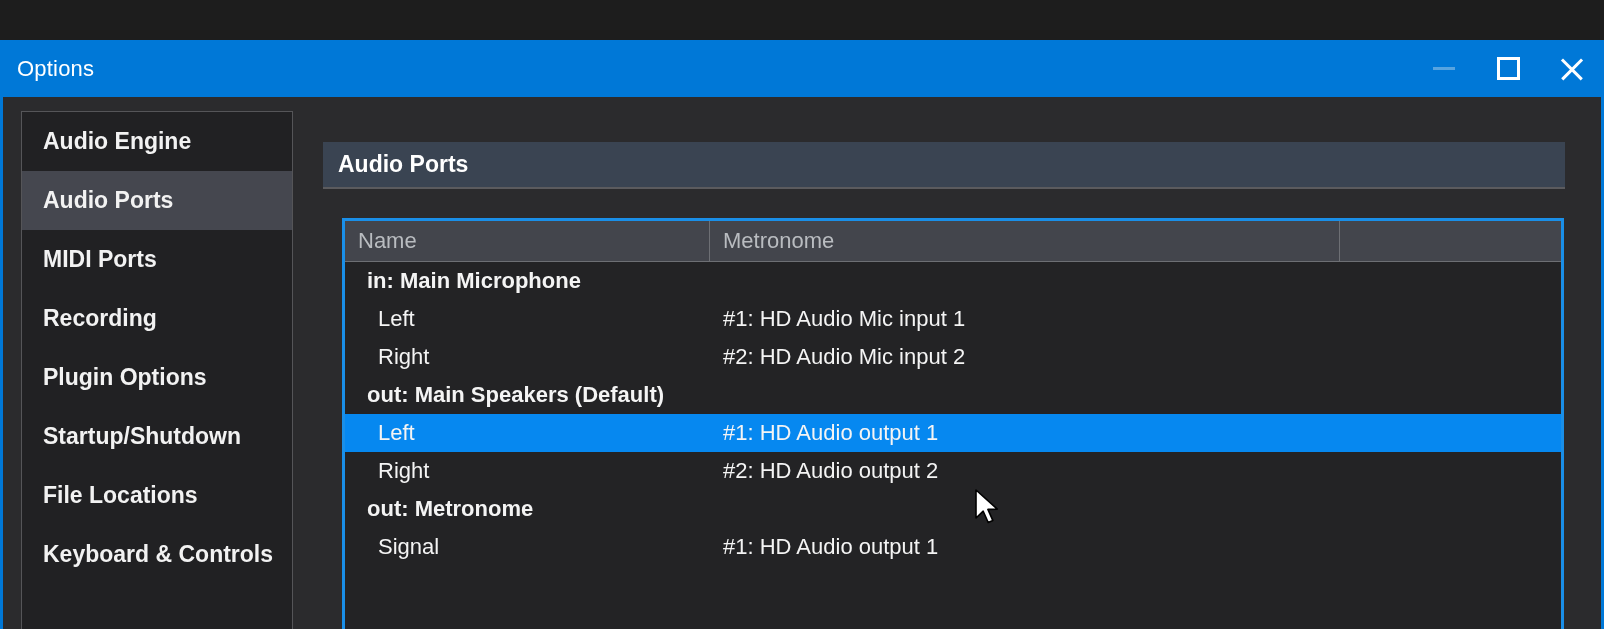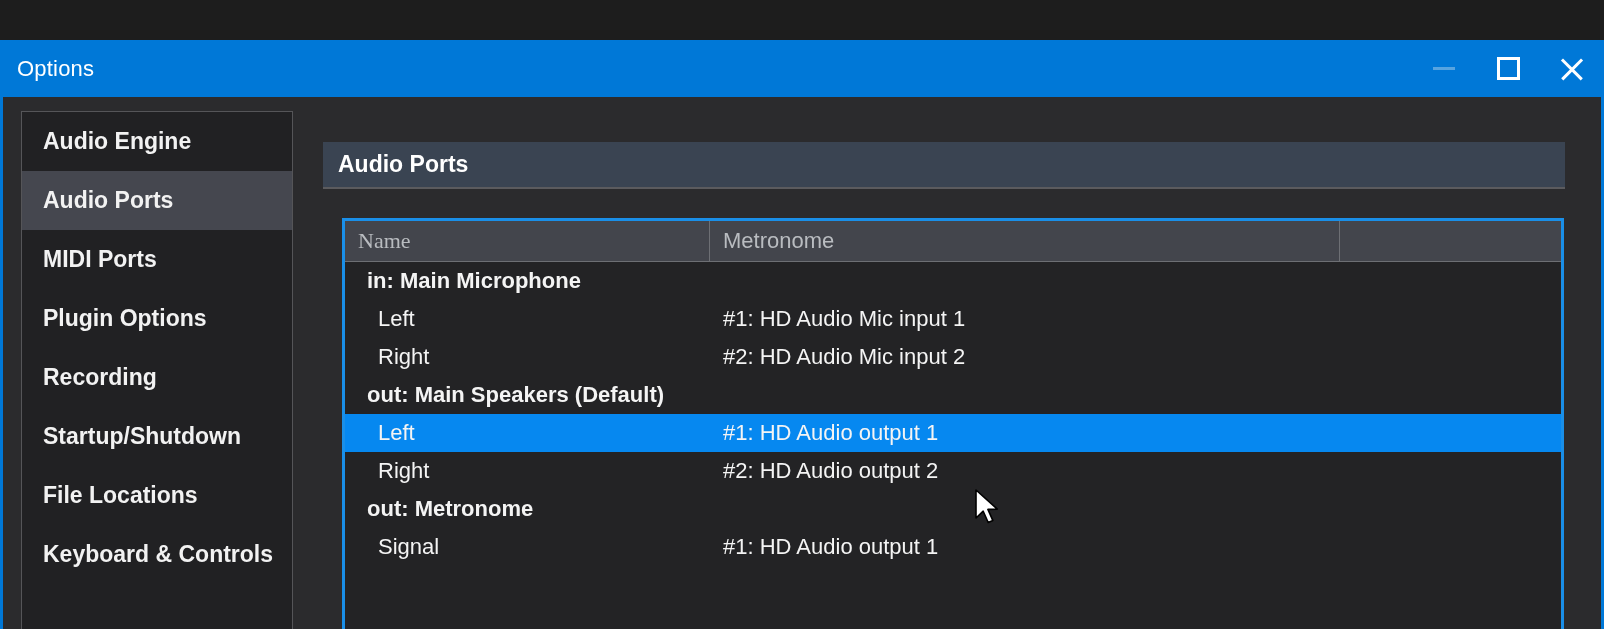--- a/index.html
+++ b/index.html
@@ -155,21 +155,21 @@
     display: flex;
     align-items: center;
     font-size: 22px;
     color: #b9bcc0;
     padding-left: 13px;
     border-right: 1px solid #6d6f74;
     user-select: none;
     overflow: hidden;
     white-space: nowrap;
   }
-  .th.col-name { width: 365px; font-family: Liberation Serif, serif; }
+  .th.col-name { width: 365px; }
   .th.col-assign { width: 630px; }
   .th.col-extra { flex: 1 1 auto; border-right: none; }
 
   .table-body { background: #232325; }
 
   .trow {
     display: flex;
     align-items: center;
     height: 38px;
     white-space: nowrap;
@@ -227,24 +227,24 @@
         <div class="sidebar-item">
           <span>Audio Engine</span>
         </div>
         <div class="sidebar-item selected">
           <span>Audio Ports</span>
         </div>
         <div class="sidebar-item">
           <span>MIDI Ports</span>
         </div>
         <div class="sidebar-item">
+          <span>Recording</span>
+        </div>
+        <div class="sidebar-item">
           <span>Plugin Options</span>
-        </div>
-        <div class="sidebar-item">
-          <span>Recording</span>
         </div>
         <div class="sidebar-item">
           <span>Startup/Shutdown</span>
         </div>
         <div class="sidebar-item">
           <span>File Locations</span>
         </div>
         <div class="sidebar-item">
           <span>Keyboard &amp; Controls</span>
         </div>

